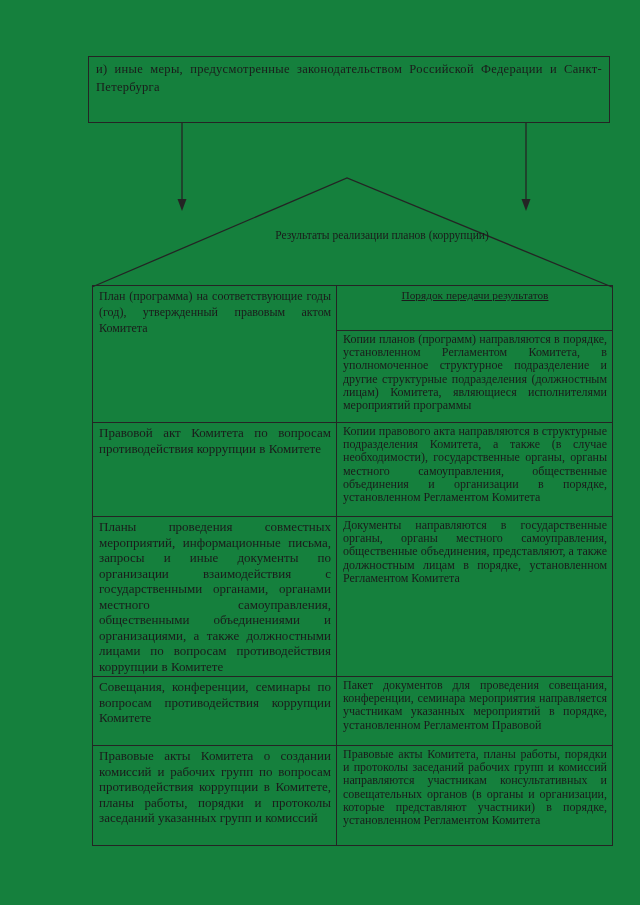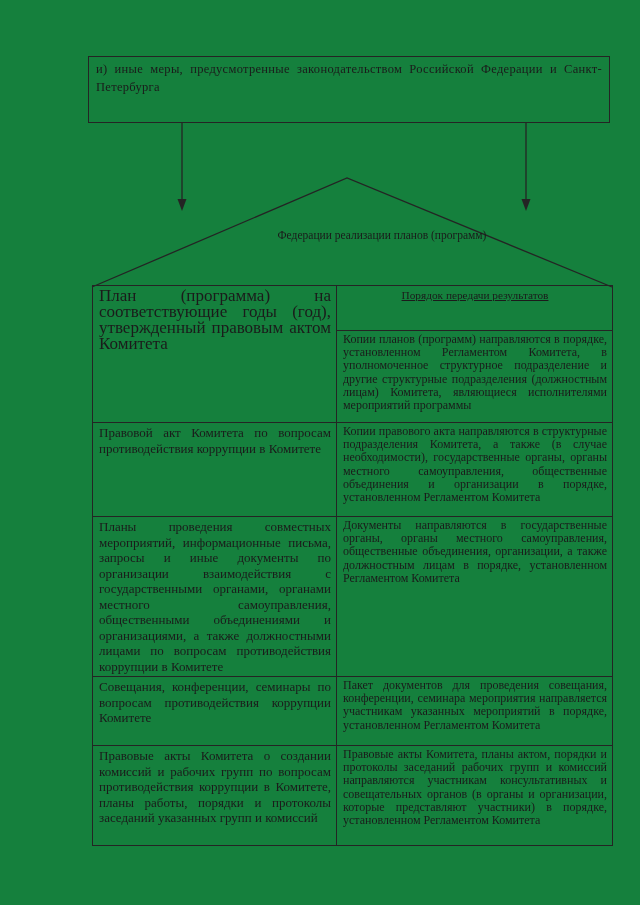--- a/index.html
+++ b/index.html
@@ -76,21 +76,21 @@
   }
   td.col2-header {
     text-align: center;
     font-size: 11.3px;
     padding-top: 5px;
     line-height: 14px;
     text-decoration: underline;
   }
   td.col1-header {
     padding-top: 13px;
-    font-size: 17px;
+    font-size: 12px;
     line-height: 16px;
   }
 </style>
 </head>
 <body>
 
 <div class="page">
 
   <div class="top-box">и) иные меры, предусмотренные законодательством Российской Федерации и Санкт-Петербурга</div>
 
@@ -99,47 +99,47 @@
       <line x1="182" y1="3" x2="182" y2="79"></line>
       <polygon points="177.5,79 186.5,79 182,91" stroke="none"></polygon>
     </g>
     <g stroke="#242424" stroke-width="1.3" fill="#242424">
       <line x1="526" y1="3" x2="526" y2="79"></line>
       <polygon points="521.5,79 530.5,79 526,91" stroke="none"></polygon>
     </g>
     <polyline points="92,167 347,58 612,167" fill="none" stroke="#242424" stroke-width="1.3"></polyline>
   </svg>
 
-  <div class="roof-label">Федерации реализации планов (программ)</div>
+  <div class="roof-label">Результаты реализации планов (коррупции)</div>
 
   <table class="results-table">
     <colgroup>
       <col style="width:244px">
       <col style="width:276px">
     </colgroup>
     <tbody>
       <tr style="height:45px">
         <td class="cell-left col1-header" rowspan="2">План (программа) на соответствующие годы (год), утвержденный правовым актом Комитета</td>
         <td class="col2-header">Порядок передачи результатов</td>
       </tr>
       <tr style="height:92px">
         <td class="cell-right">Копии планов (программ) направляются в порядке, установленном Регламентом Комитета, в уполномоченное структурное подразделение и другие структурные подразделения (должностным лицам) Комитета, являющиеся исполнителями мероприятий программы</td>
       </tr>
       <tr style="height:94px">
         <td class="cell-left">Правовой акт Комитета по вопросам противодействия коррупции в Комитете</td>
         <td class="cell-right">Копии правового акта направляются в структурные подразделения Комитета, а также (в случае необходимости), государственные органы, органы местного самоуправления, общественные объединения и организации в порядке, установленном Регламентом Комитета</td>
       </tr>
       <tr style="height:134px">
         <td class="cell-left">Планы проведения совместных мероприятий, информационные письма, запросы и иные документы по организации взаимодействия с государственными органами, органами местного самоуправления, общественными объединениями и организациями, а также должностными лицами по вопросам противодействия коррупции в Комитете</td>
-        <td class="cell-right">Документы направляются в государственные органы, органы местного самоуправления, общественные объединения, организации, а также должностным лицам в порядке, установленном Регламентом Комитета</td>
+        <td class="cell-right">Документы направляются в государственные органы, органы местного самоуправления, общественные объединения, представляют, а также должностным лицам в порядке, установленном Регламентом Комитета</td>
       </tr>
       <tr style="height:69px">
         <td class="cell-left">Совещания, конференции, семинары по вопросам противодействия коррупции Комитете</td>
-        <td class="cell-right">Пакет документов для проведения совещания, конференции, семинара мероприятия направляется участникам указанных мероприятий в порядке, установленном Регламентом Комитета</td>
+        <td class="cell-right">Пакет документов для проведения совещания, конференции, семинара мероприятия направляется участникам указанных мероприятий в порядке, установленном Регламентом Правовой</td>
       </tr>
       <tr style="height:100px">
         <td class="cell-left">Правовые акты Комитета о создании комиссий и рабочих групп по вопросам противодействия коррупции в Комитете, планы работы, порядки и протоколы заседаний указанных групп и комиссий</td>
-        <td class="cell-right">Правовые акты Комитета, планы актом, порядки и протоколы заседаний рабочих групп и комиссий направляются участникам консультативных и совещательных органов (в органы и организации, которые представляют участники) в порядке, установленном Регламентом Комитета</td>
+        <td class="cell-right">Правовые акты Комитета, планы работы, порядки и протоколы заседаний рабочих групп и комиссий направляются участникам консультативных и совещательных органов (в органы и организации, которые представляют участники) в порядке, установленном Регламентом Комитета</td>
       </tr>
     </tbody>
   </table>
 
 </div>
 
 </body></html>

